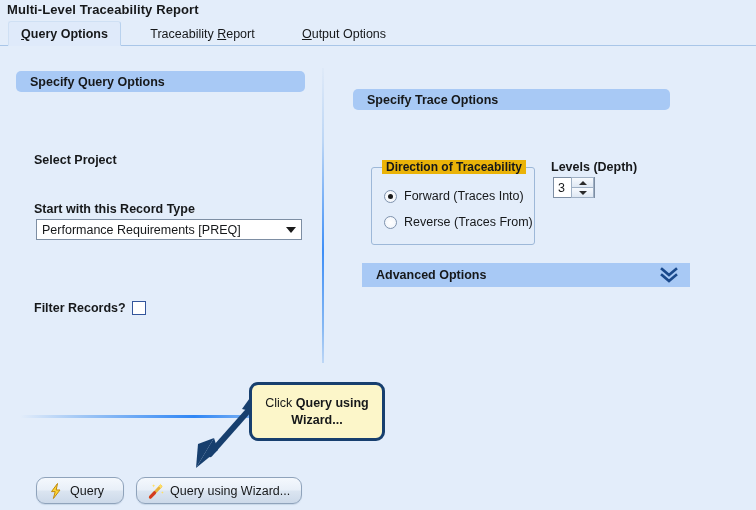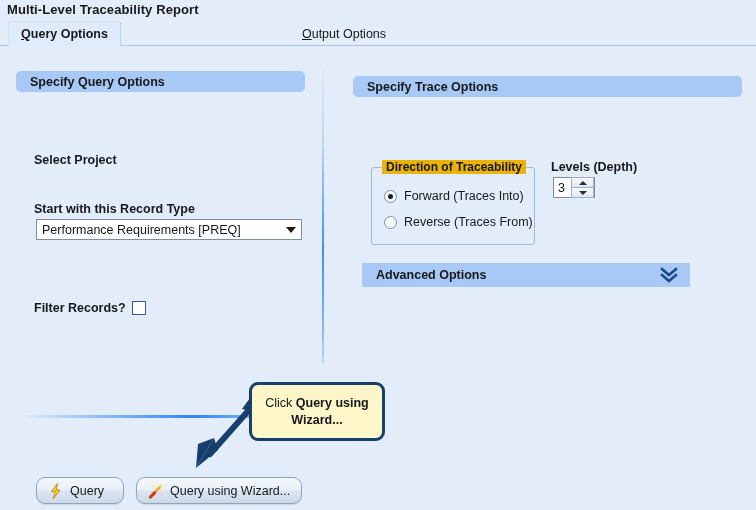--- a/index.html
+++ b/index.html
@@ -62,21 +62,21 @@
 
   .section-header {
     position: absolute; height: 21px;
     background: #a8c9f5;
     border-radius: 5px;
     display: flex; align-items: center;
     padding-left: 14px;
     font-size: 12.5px; font-weight: bold; color: #16181a;
   }
   #left-header  { left: 16px;  top: 25px; width: 289px; }
-  #right-header { left: 353px; top: 30px; width: 389px; }
+  #right-header { left: 353px; top: 43px; width: 317px; }
 
   .field-label {
     position: absolute;
     font-size: 12.5px; font-weight: bold; color: #16181a;
   }
 
   
   .combo {
     position: absolute; height: 21px;
     background: #ffffff;
@@ -227,20 +227,23 @@
 
 <div id="window-title">Multi-Level Traceability Report</div>
 
 <div id="tabstrip">
   <div class="tabline"></div>
 
   <div class="tab active" style="left:8px;width:113px;">
     <span><u>Q</u><span>uery Options</span></span>
   </div>
 
+  <div class="tab" style="left:135px;width:135px;">
+    <span><span>Traceability </span><u>R</u><span>eport</span></span>
+  </div>
 
   <div class="tab" style="left:285px;width:118px;">
     <span><u>O</u><span>utput Options</span></span>
   </div>
 </div>
 
 <div id="panel-area">
 
   <div id="panel-divider"></div>
 

